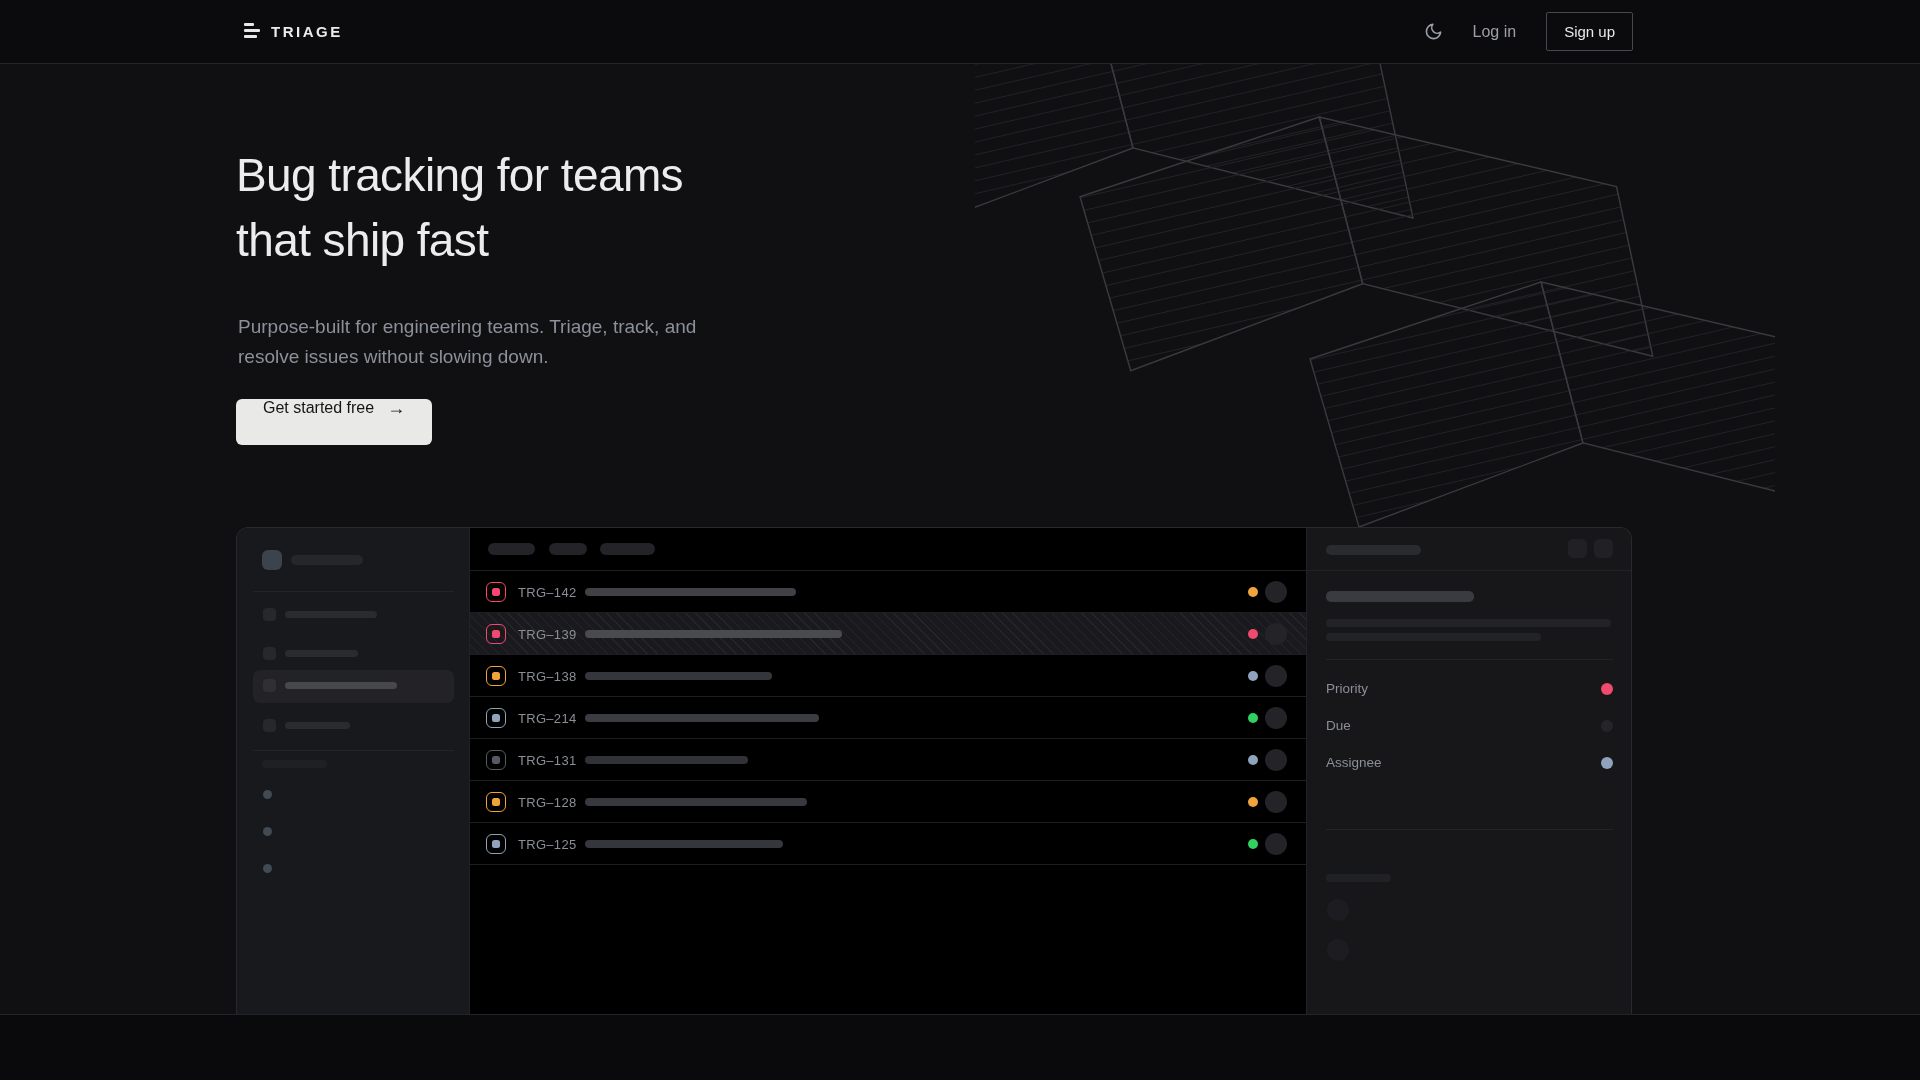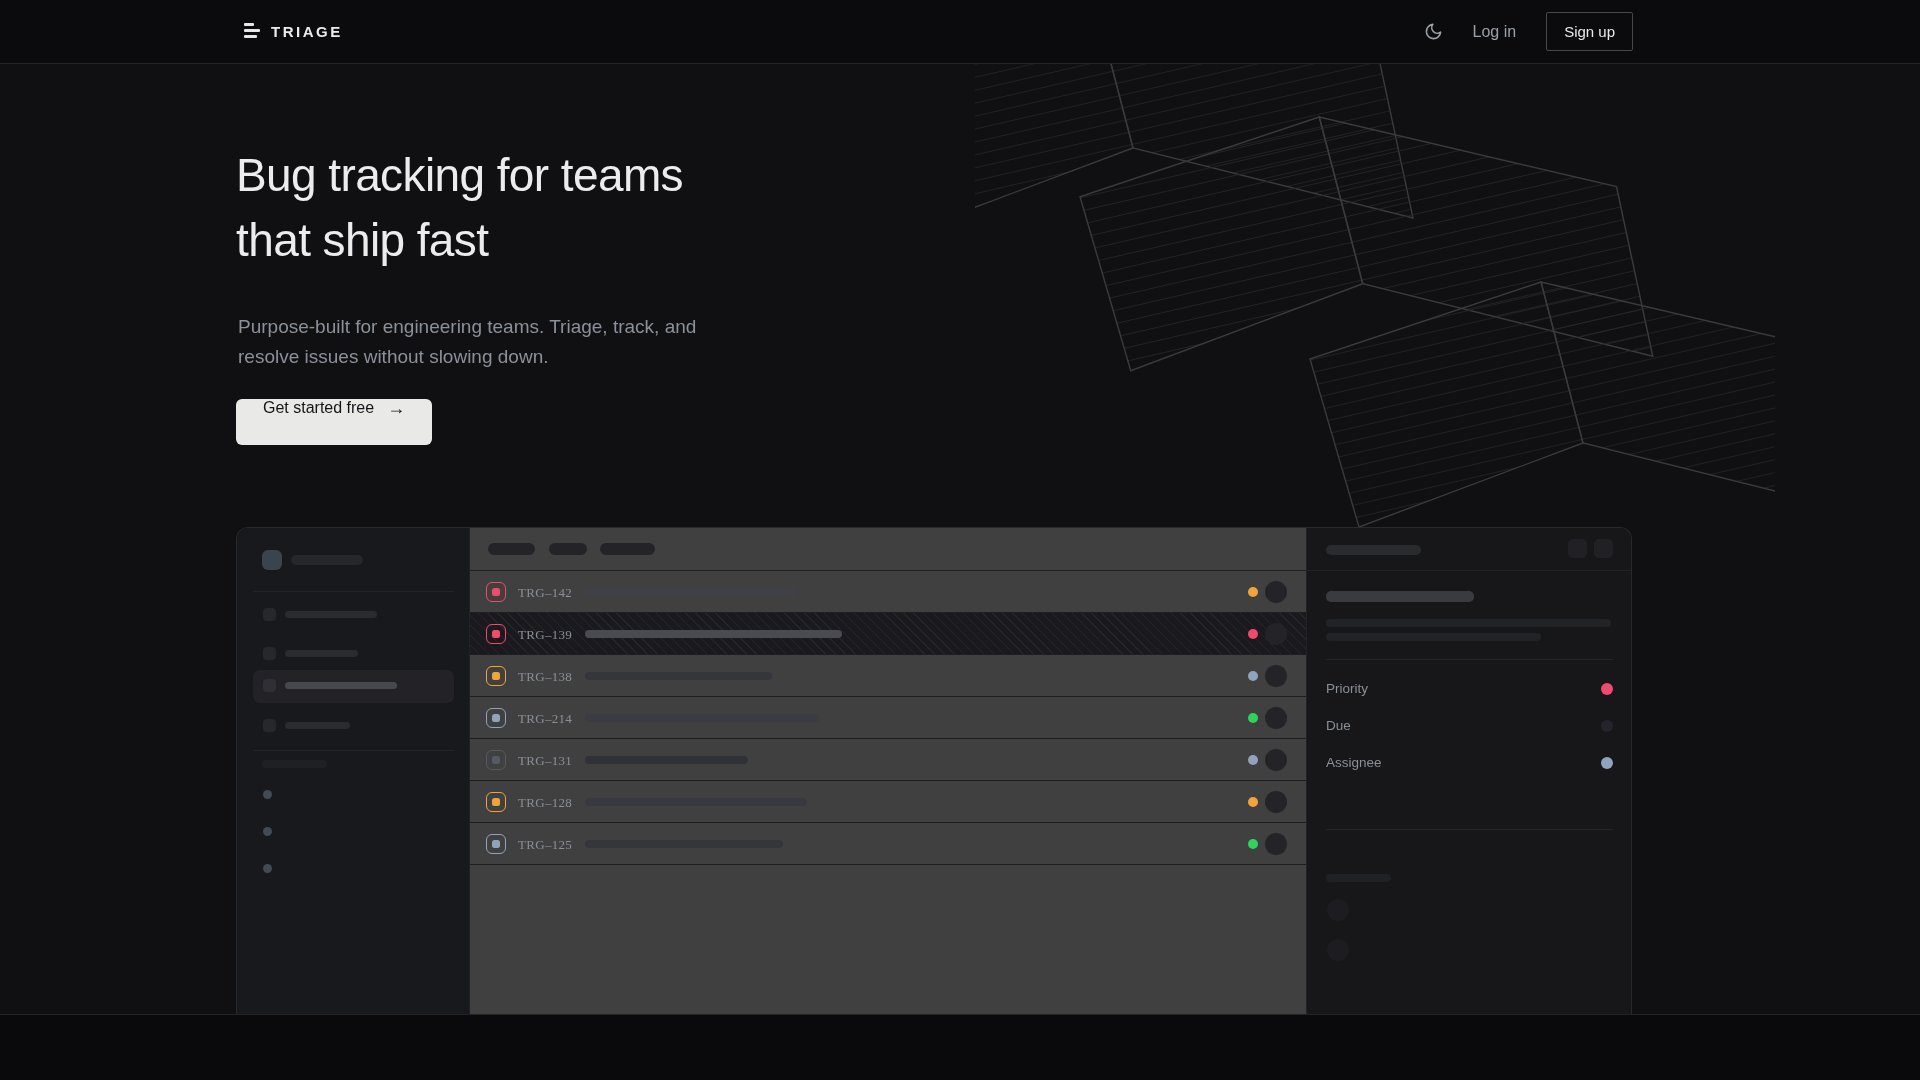--- a/index.html
+++ b/index.html
@@ -48,21 +48,21 @@
   }
   .cta-arrow { font-size:18px; line-height:1; }
 
   
   .app-window {
     position:absolute; left:236px; top:527px; width:1396px; height:488px; z-index:3;
     background:#151518; border:1px solid #29292d; border-bottom:none;
     border-radius:12px 12px 0 0; display:flex; overflow:hidden;
   }
   .app-sidebar { width:233px; background:#18191c; border-right:1px solid #222226; position:relative; flex:none; }
-  .app-main { flex:1; background:#404040; position:relative;font-family:Liberation Serif, serif; }
+  .app-main { flex:1; background:#000000; position:relative; }
   .app-detail { width:325px; background:#17171a; border-left:1px solid #222226; position:relative; flex:none; }
 
   .sk { position:absolute; border-radius:5px; background:#26272b; }
   .sk-dot { position:absolute; border-radius:50%; }
 
   
   .ws-icon { position:absolute; left:25px; top:22px; width:20px; height:20px; border-radius:6px; background:#3b434c; }
   .sb-divider { position:absolute; left:16px; width:201px; height:1px; background:#242428; border-radius:0; }
   .sb-item-icon { position:absolute; left:26px; width:13px; height:13px; border-radius:4px; background:#27282c; }
   .sb-active { position:absolute; left:16px; top:142px; width:201px; height:33px; border-radius:7px; background:#222227; }

